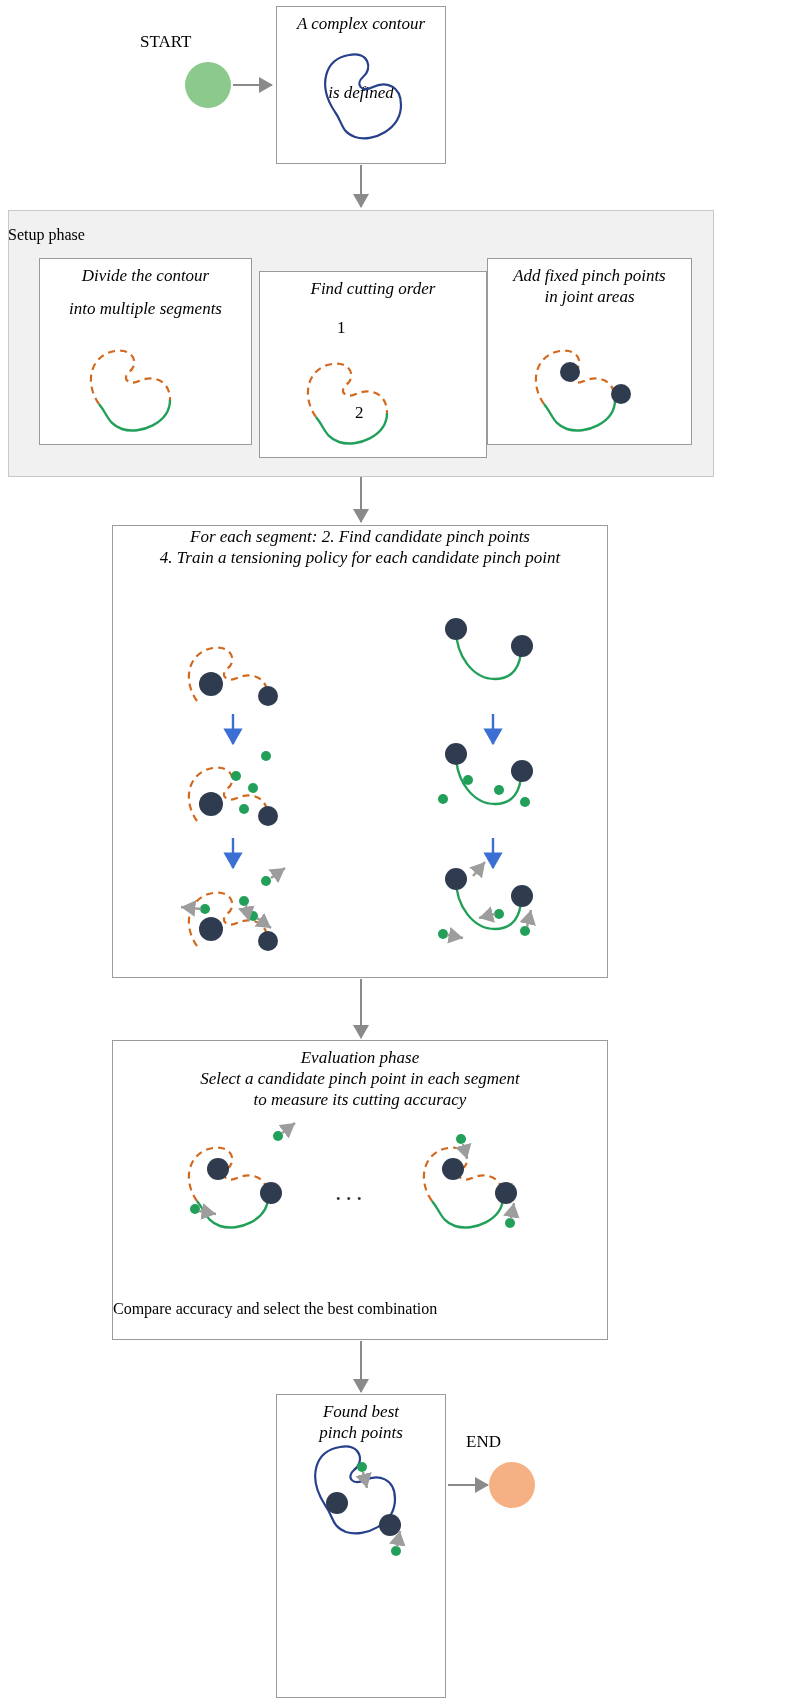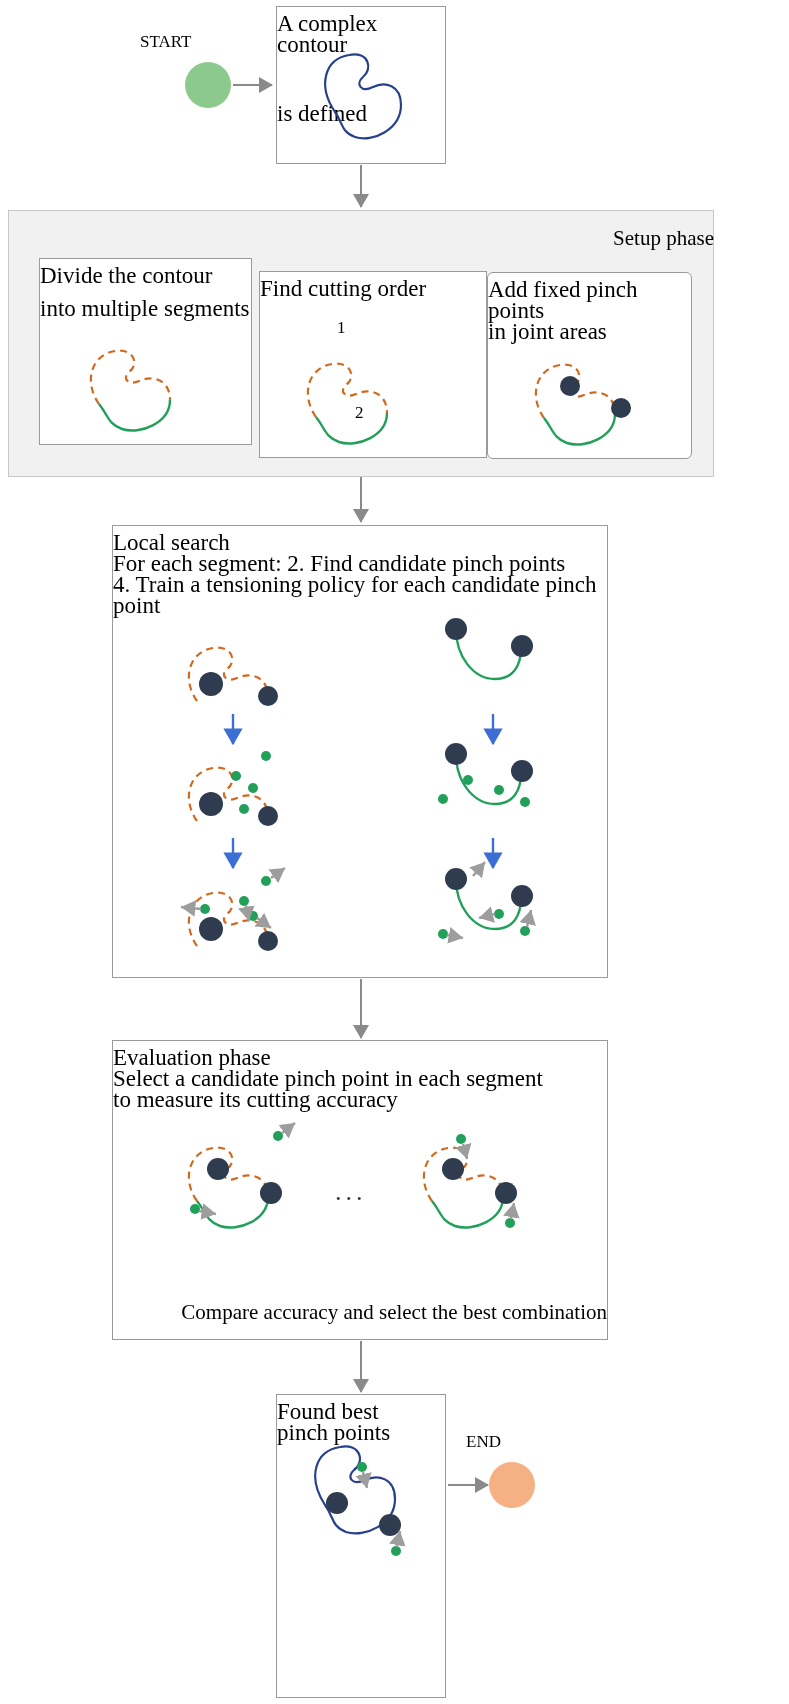--- a/index.html
+++ b/index.html
@@ -14,24 +14,25 @@
     overflow: hidden;
   }
   .canvas { position: relative; width: 789px; height: 1704px; }
 
   .box {
     position: absolute;
     border: 1px solid #9a9a9a;
     background: #ffffff;
   }
   .box-title {
-    text-align: left;
-    font-size: 23px;
+    text-align: center;
+    font-size: 17px;
     line-height: 21px;
     padding-top: 6px;
+    font-style: italic;
   }
   .group-box {
     position: absolute;
     border: 1px solid #c8c8c8;
     background: #f1f1f1;
   }
   .label-start {
     position: absolute;
     font-size: 17px;
   }
@@ -41,22 +42,22 @@
   }
   svg { position: absolute; left: 0; top: 0; overflow: visible; }
   .ellipsis {
     position: absolute;
     font-size: 26px;
     letter-spacing: 4px;
     color: #333;
   }
   .caption {
     position: absolute;
-    font-size: 21px;
-    text-align: right;
+    font-size: 16px;
+    text-align: left;
     width: 100%;
   }
 </style>
 </head>
 <body>
 
 <div class="canvas">
 
   <div class="label-start" style="left:140px; top:32px; width:110px;">START</div>
   <div class="circle" style="left:185px; top:62px; width:46px; height:46px; background:#8cc98c;"></div>
@@ -113,33 +114,32 @@
   <div class="box" style="left:259px; top:271px; width:228px; height:187px;">
     <div class="box-title">Find cutting order</div>
     <svg width="205" height="187">
       <path d="M56 145 C41 124 47 96 72 92 C92 89 96 106 86 113 C79 119 85 127 96 122 C109 116 127 120 127 141" fill="none" stroke="#d2691e" stroke-width="2.2" stroke-dasharray="7,5"></path>
       <path d="M127 141 C127 164 97 176 79 170 C65 165 65 156 56 145" fill="none" stroke="#22a05a" stroke-width="2.4"></path>
     </svg>
     <div style="position:absolute; left:77px; top:46px; font-size:17px;">1</div>
     <div style="position:absolute; left:95px; top:131px; font-size:17px;">2</div>
   </div>
 
-  <div class="box" style="left:487px; top:272px; width:205px; height:187px;border-radius:6px;">
+  <div class="box" style="left:487px; top:258px; width:205px; height:187px;">
     <div class="box-title">Add fixed pinch points</div>
     <div class="box-title" style="padding-top:0;">in joint areas</div>
     <svg width="205" height="187">
       <path d="M56 145 C41 124 47 96 72 92 C92 89 96 106 86 113 C79 119 85 127 96 122 C109 116 127 120 127 141" fill="none" stroke="#d2691e" stroke-width="2.2" stroke-dasharray="7,5"></path>
       <path d="M127 141 C127 164 97 176 79 170 C65 165 65 156 56 145" fill="none" stroke="#22a05a" stroke-width="2.4"></path>
       <circle cx="82" cy="113" r="10" fill="#2f3c4f"></circle>
       <circle cx="133" cy="135" r="10" fill="#2f3c4f"></circle>
     </svg>
   </div>
 
   <div class="box" style="left:112px; top:525px; width:496px; height:453px;">
-    <div class="box-title">Local search</div>
     <div class="box-title" style="padding-top:0;">For each segment: 2. Find candidate pinch points</div>
     <div class="box-title" style="padding-top:0;">4. Train a tensioning policy for each candidate pinch point</div>
 
     <svg width="496" height="453">
 
       <g>
         <path d="M84 175 C69 154 75 126 100 122 C120 119 124 136 114 143 C107 149 113 157 124 152 C137 146 155 150 155 171" fill="none" stroke="#d2691e" stroke-width="2.2" stroke-dasharray="7,5"></path>
         <circle cx="98" cy="158" r="12" fill="#2f3c4f"></circle>
         <circle cx="155" cy="170" r="10" fill="#2f3c4f"></circle>
       </g>

